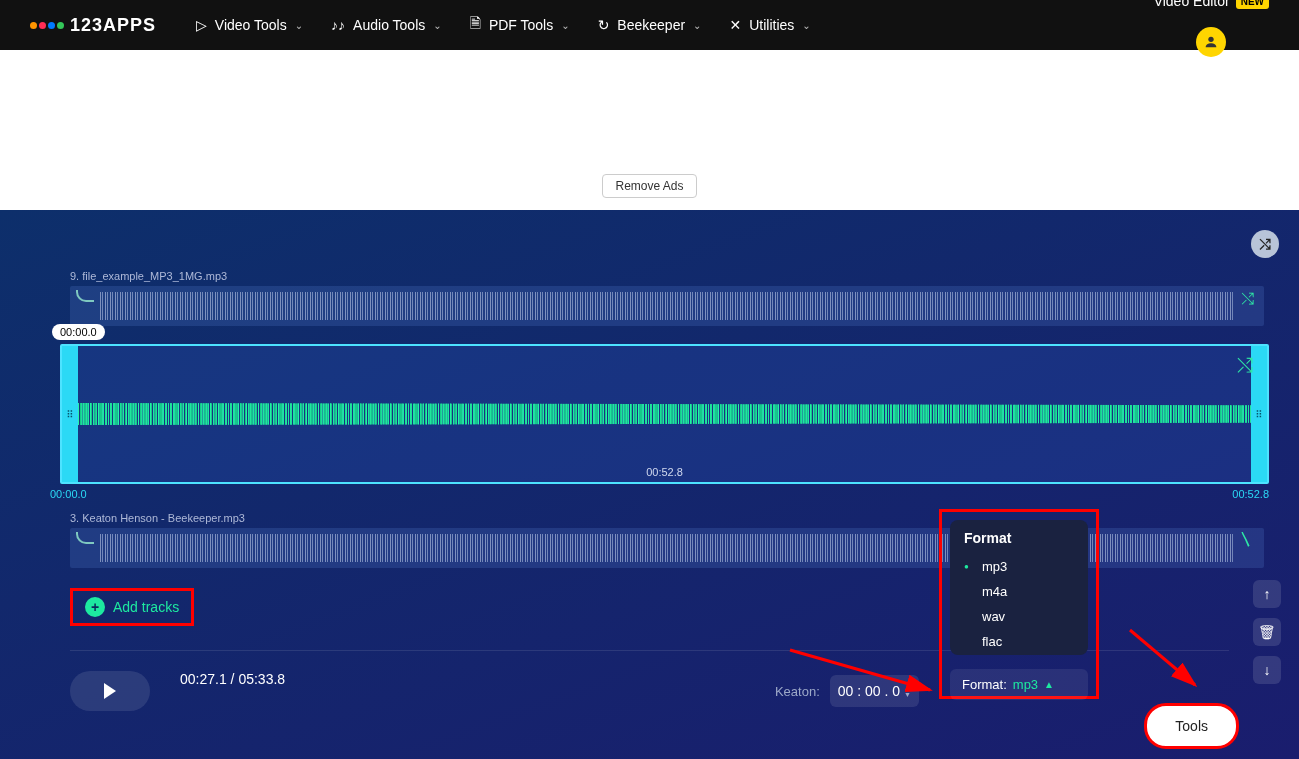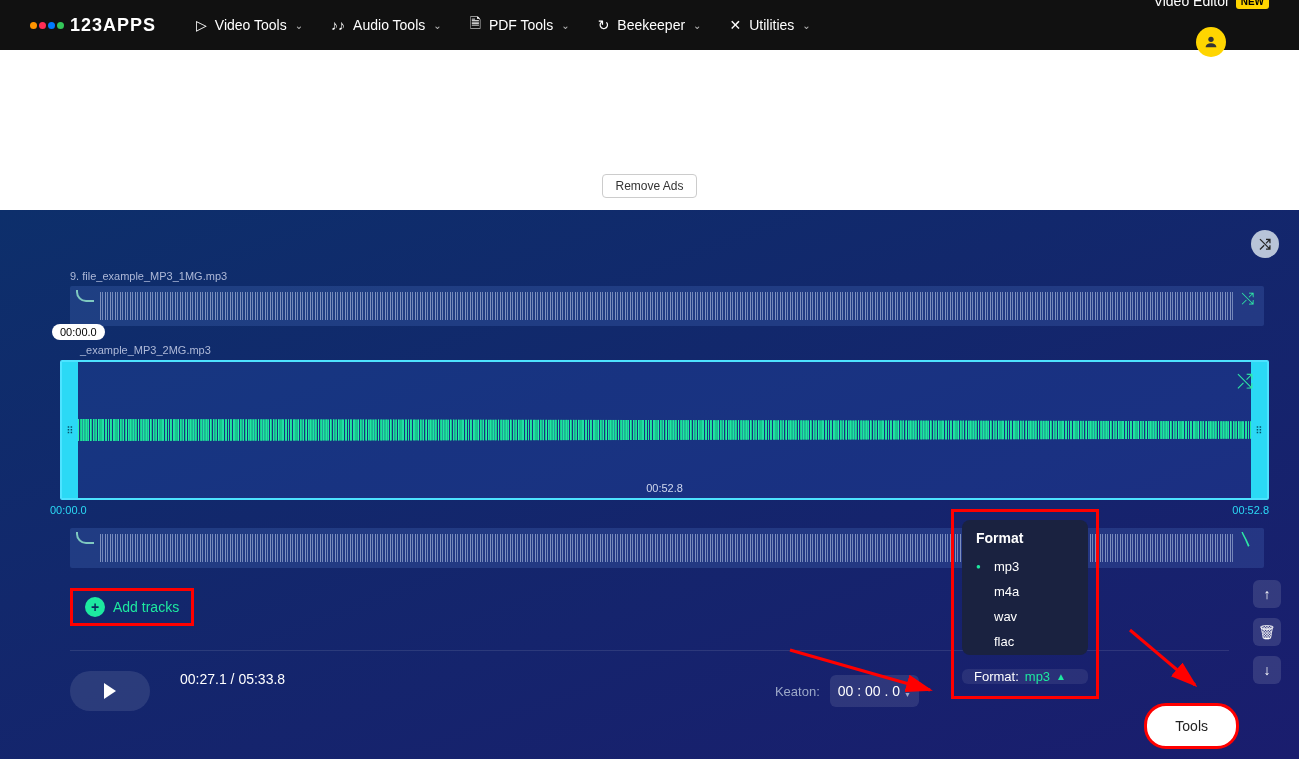--- a/index.html
+++ b/index.html
@@ -47,27 +47,27 @@
   .divider { border-top: 1px solid rgba(255,255,255,0.1); margin: 24px 40px 0 40px; }
   .controls { display: flex; padding: 20px 40px 0 40px; gap: 30px; position: relative; }
   .play-btn { width: 80px; height: 40px; background: rgba(255,255,255,0.1); border-radius: 20px; display: flex; align-items: center; justify-content: center; cursor: pointer; }
   .play-triangle { width: 0; height: 0; border-left: 12px solid #fff; border-top: 8px solid transparent; border-bottom: 8px solid transparent; }
   .time-display { font-size: 14px; }
   .spacer { flex: 1; }
   .time-field-group { display: flex; align-items: center; gap: 10px; }
   .field-label { font-size: 13px; color: #9ca8c8; }
   .time-box { background: rgba(255,255,255,0.1); padding: 8px 8px; border-radius: 6px; display: flex; align-items: center; font-size: 14px; }
   .stepper { display: flex; flex-direction: column; font-size: 7px; color: #9ca8c8; line-height: 7px; margin-left: 4px; }
-  .format-popup { position: absolute; right: 200px; bottom: 60px; border: 3px solid #f00; padding: 8px; width: 148px; height: 190px; }
+  .format-popup { position: absolute; right: 200px; bottom: 60px; border: 3px solid #f00; padding: 8px; width: 160px; height: 190px; }
   .format-popup-inner { background: #1a2240; border-radius: 8px; padding: 10px 14px; height: 135px; }
   .format-title { font-size: 14px; font-weight: 600; margin-bottom: 8px; }
   .format-list { list-style: none; }
   .format-list li { font-size: 13px; padding: 5px 0 5px 18px; position: relative; cursor: pointer; }
   .format-list li.sel::before { content: '●'; color: #1de9a0; position: absolute; left: 0; font-size: 8px; top: 8px; }
-  .format-select { margin-top: 14px; background: rgba(255,255,255,0.08); border-radius: 6px; padding: 0 12px; font-size: 13px; display: flex; align-items: center; gap: 6px; }
+  .format-select { margin-top: 14px; background: rgba(255,255,255,0.08); border-radius: 6px; padding: 8px 12px; font-size: 13px; display: flex; align-items: center; gap: 6px; }
   .format-select .val { color: #1de9a0; }
   .join-wrap { position: absolute; right: 60px; bottom: 10px; }
   .join-btn { background: #fff; color: #222; font-size: 14px; padding: 12px 28px; border-radius: 22px; cursor: pointer; border: 3px solid #f00; }
   .arrow { position: absolute; pointer-events: none; }
   .arrow svg { overflow: visible; }
 </style>
 </head>
 <body>
 
 <div class="header">
@@ -131,37 +131,37 @@
   <div class="tracks">
     <div class="track-label">9. file_example_MP3_1MG.mp3</div>
     <div class="track1">
       <div class="fade-icon fade-left"></div>
       <div class="wave1"></div>
       <div class="cross-icon">⤭</div>
     </div>
 
     <div class="track2-wrap">
       <div class="time-tooltip">00:00.0</div>
-      <div class="track-label" style="margin-left:50px">_example_MP3_2MG.mp3</div>
       <div class="track2">
         <div class="handle">⠿</div>
         <div class="wave2">
             <div class="wave2-inner"></div>
           </div>
         <div class="handle">⠿</div>
         <div class="cross-icon">⤭</div>
         <div class="dur-label">00:52.8</div>
       </div>
       <div class="range-row">
         <span>00:00.0</span>
         <span>00:52.8</span>
       </div>
     </div>
 
     <div class="track3">
+      <div class="track-label">3. Keaton Henson - Beekeeper.mp3</div>
       <div class="track1">
         <div class="fade-icon fade-left"></div>
         <div class="wave1"></div>
         <div class="cross-icon" style="right:10px;left:auto">〵</div>
       </div>
     </div>
   </div>
 
   <div class="sidebar">
     <div class="side-btn">↑</div>

